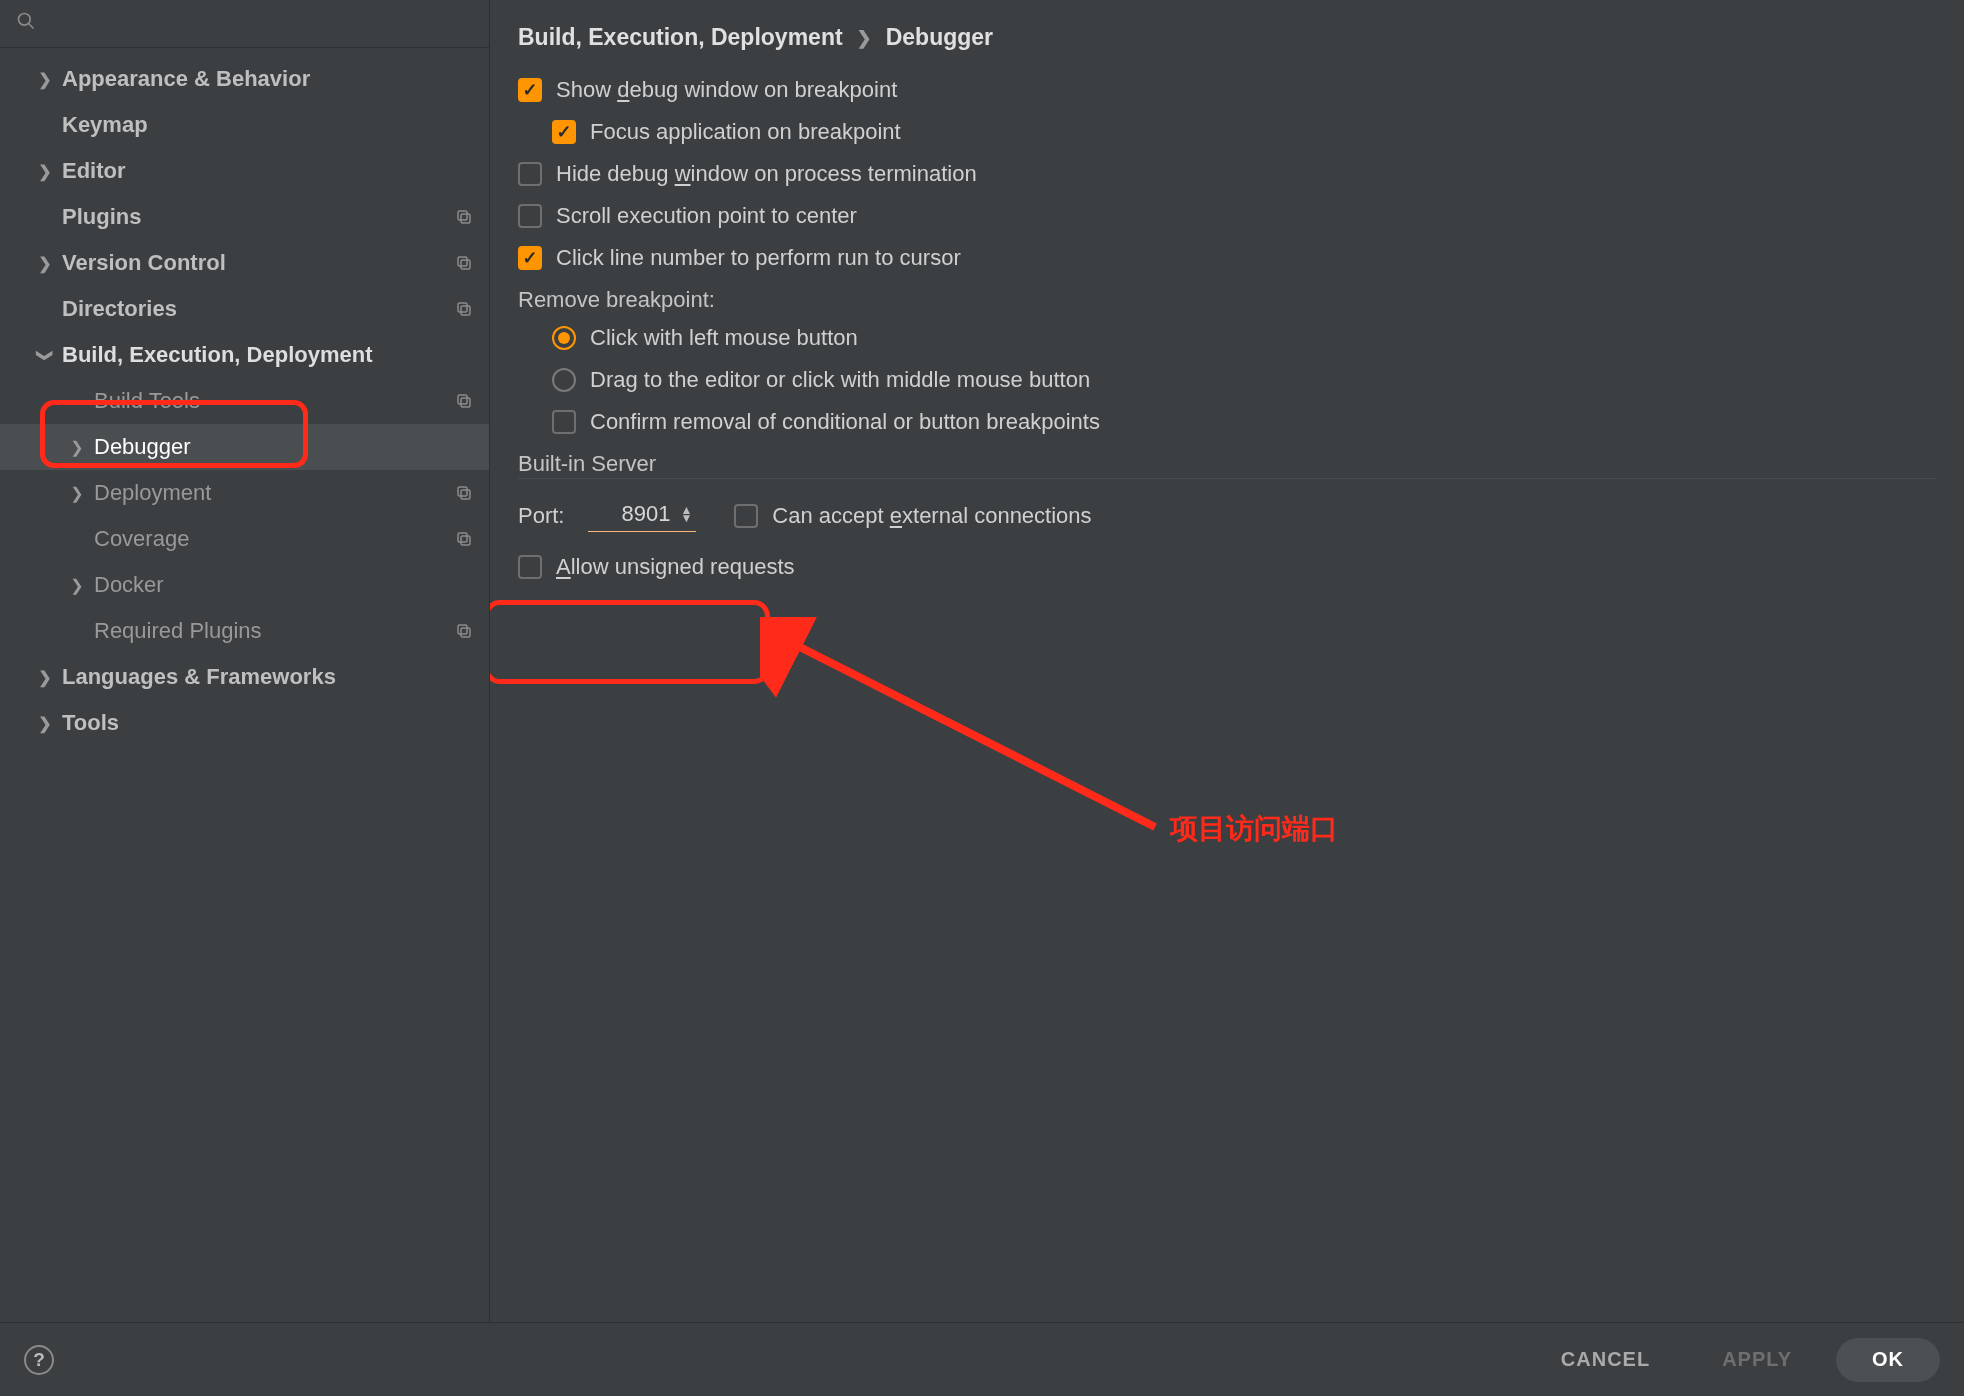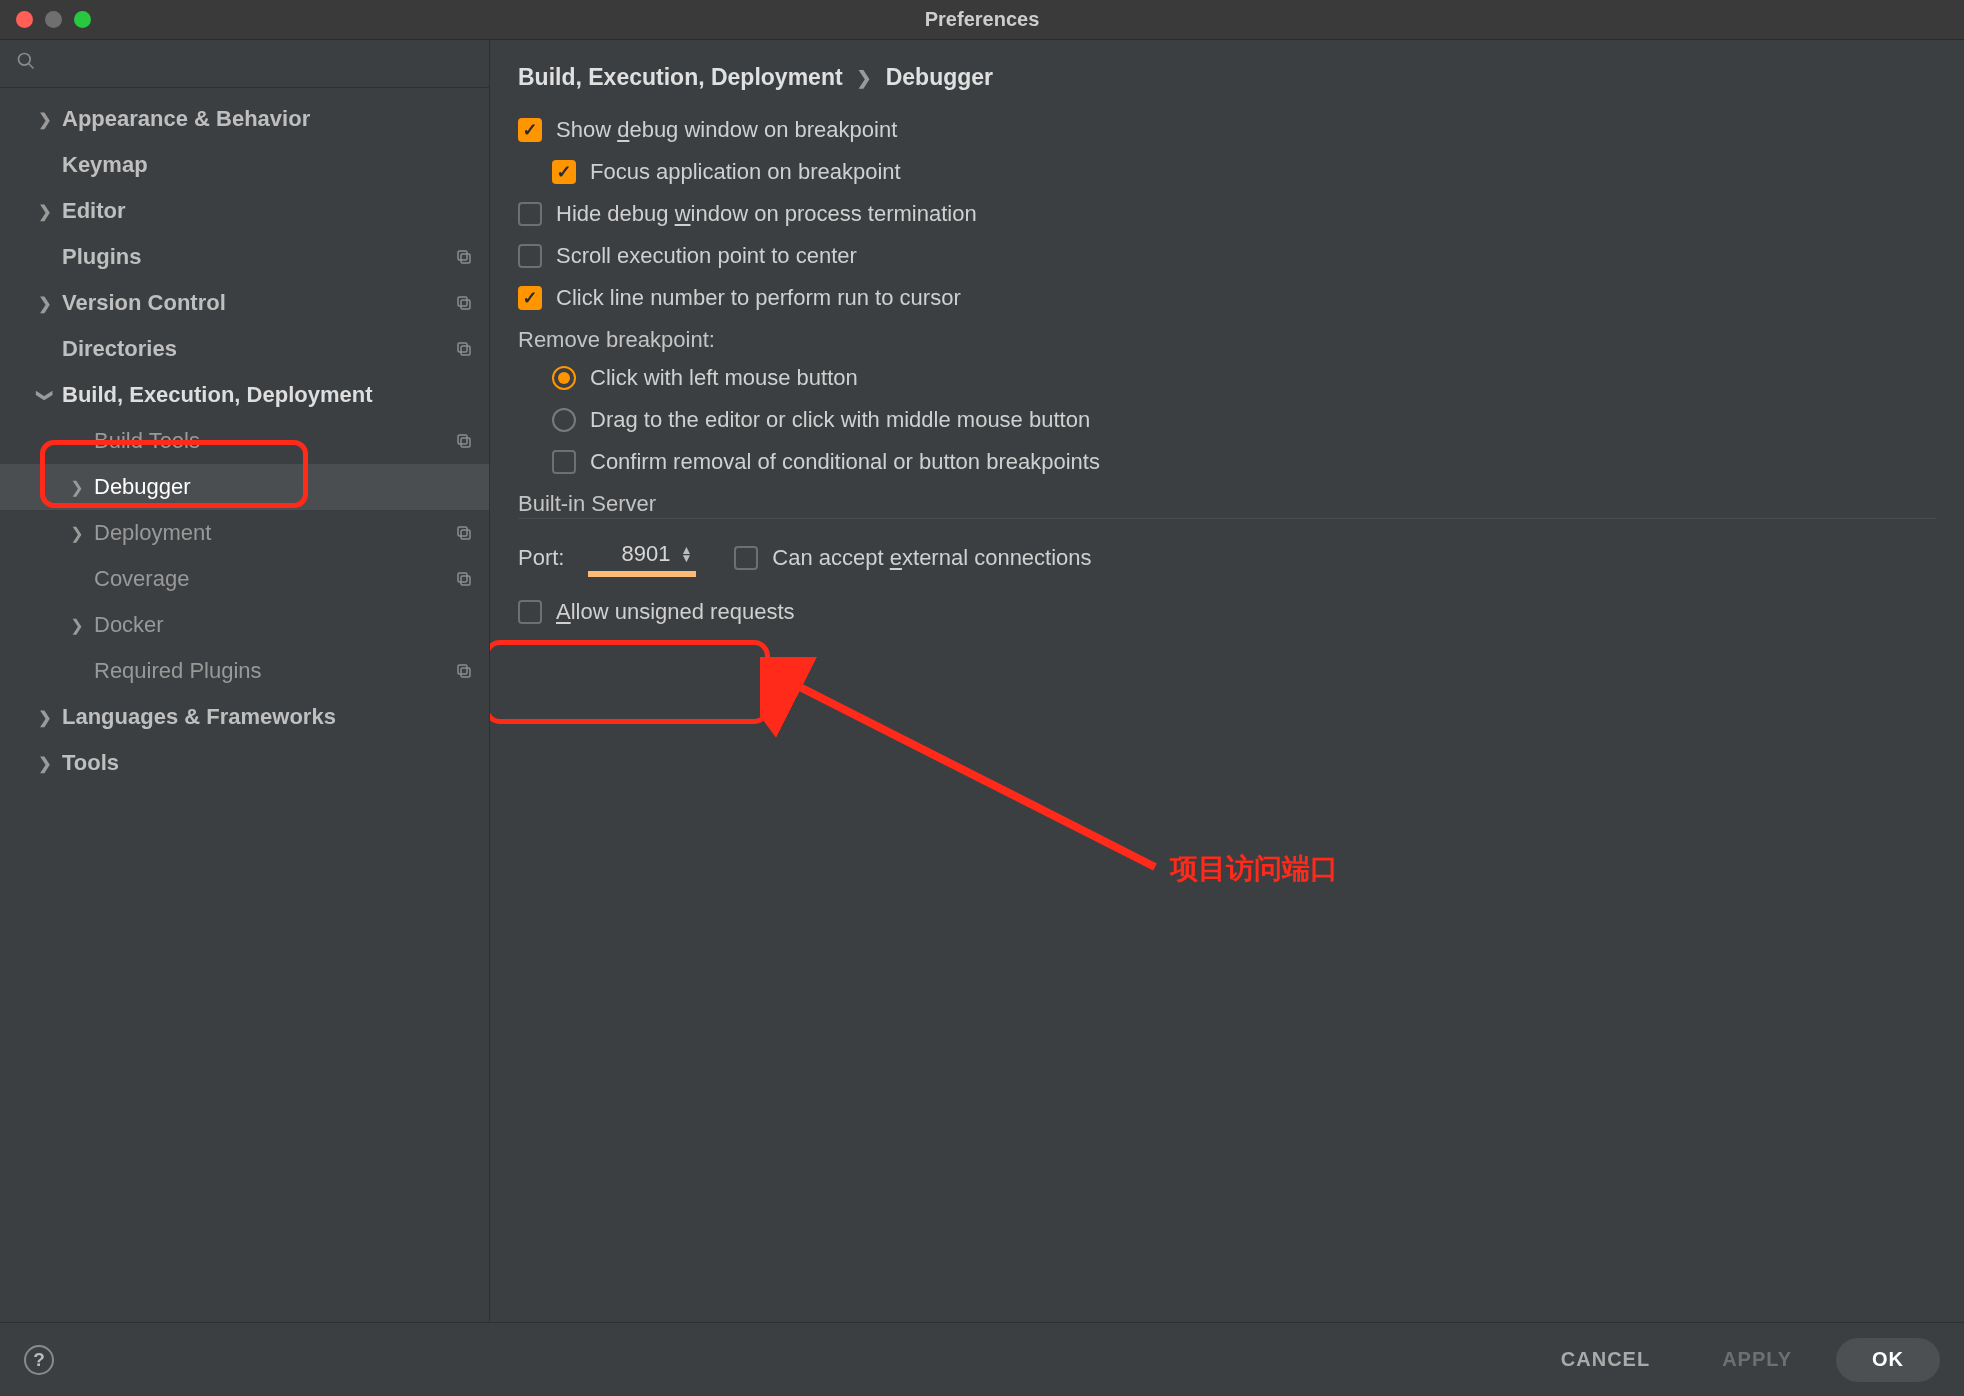--- a/index.html
+++ b/index.html
@@ -196,21 +196,21 @@
     display: flex;
     align-items: center;
     gap: 18px;
     font-size: 22px;
     color: #d0d0d0;
   }
   .port-label { margin-right: 6px; }
   .spinner {
     display: flex;
     align-items: center;
-    border-bottom: 6px solid #fdba74;
+    border-bottom: 1px solid #fdba74;
     padding: 2px 4px 4px 8px;
   }
   .spinner input {
     width: 74px;
     background: transparent;
     border: none;
     color: #d6d6d6;
     font-size: 22px;
     text-align: right;
     outline: none;
@@ -278,28 +278,20 @@
   }
   .btn.ghost { color: #aaaaaa; background: transparent; }
   .btn.ghost.dim { color: #6f6f6f; }
   .btn.primary { background: #4c5052; color: #ffffff; padding: 0 36px; border-radius: 22px; }
 </style>
 </head>
 <body>
 
 <div class="window">
 
-  <div class="titlebar">
-    <div class="traffic">
-      <div class="dot red"></div>
-      <div class="dot yellow"></div>
-      <div class="dot green"></div>
-    </div>
-    <div class="title">Preferences</div>
-  </div>
 
   <div class="content">
 
     <div class="sidebar">
       <div class="search-row">
         <span class="search-icon">
           <svg width="20" height="20" viewBox="0 0 24 24" fill="none" stroke="currentColor" stroke-width="2">
               <circle cx="10" cy="10" r="7"></circle>
               <line x1="21" y1="21" x2="15" y2="15"></line>
             </svg>

